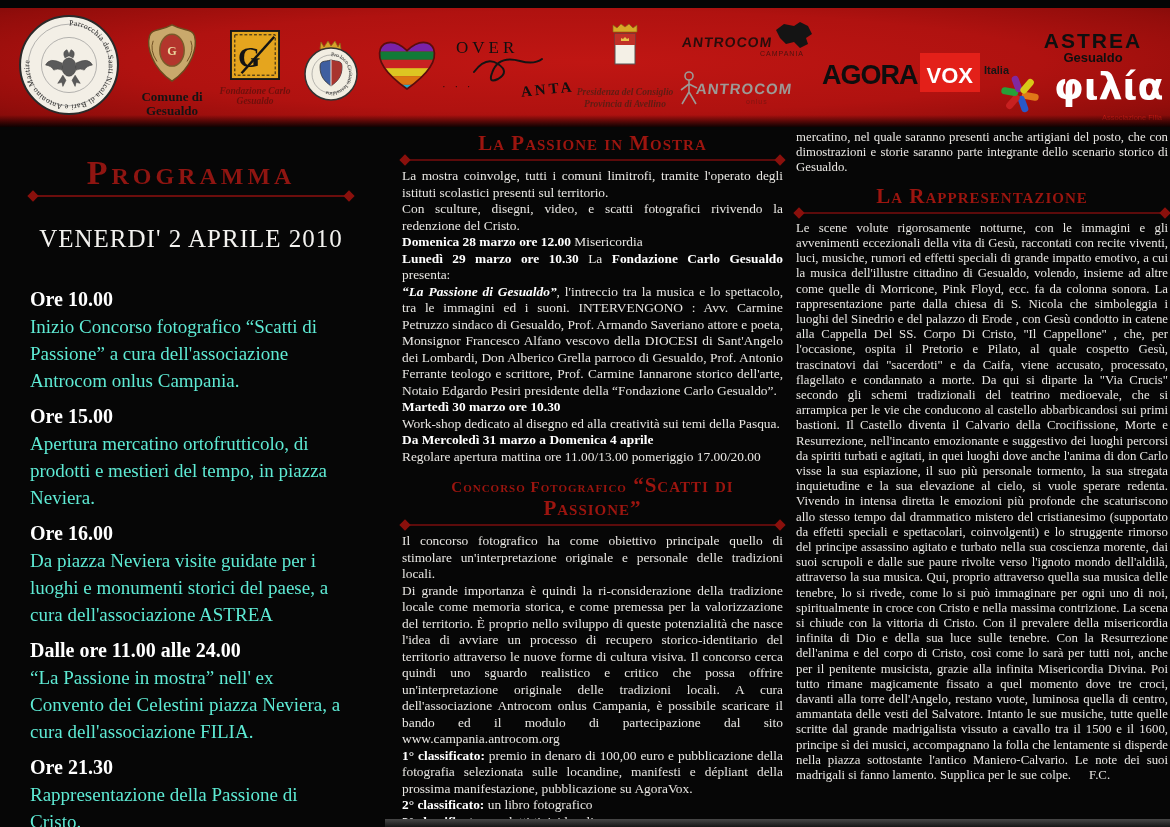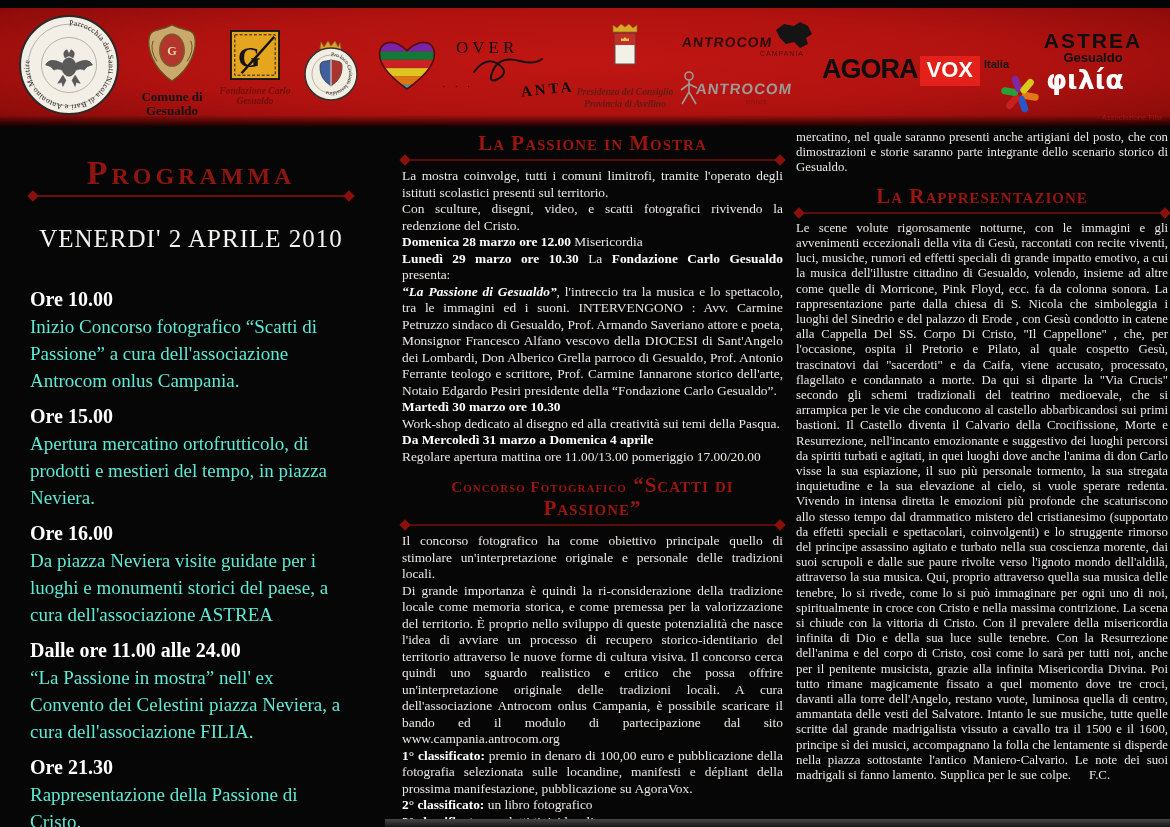--- a/index.html
+++ b/index.html
@@ -41,29 +41,29 @@
   .antro-camp svg{position:absolute;right:4px;top:0;}
   .antro-onlus{position:relative;height:50px;}
   .antro-onlus .word{position:absolute;left:14px;top:12px;font-family:"Liberation Sans",sans-serif;
        font-weight:bold;font-size:15px;letter-spacing:1px;color:#9d9a96;transform:skewX(-6deg);}
   .antro-onlus .sub{position:absolute;left:64px;top:30px;font-size:7px;color:#7e1511;letter-spacing:1px;font-family:"Liberation Sans",sans-serif;}
   .antro-onlus svg{position:absolute;left:-4px;top:2px;}
   
   .agora{left:822px;top:46px;width:182px;height:36px;font-family:"Liberation Sans",sans-serif;white-space:nowrap;}
   .ag-a{font-size:27px;font-weight:900;color:#0e0e0e;letter-spacing:-1px;}
   .ag-v{display:inline-block;background:#e32019;color:#fff;font-size:22px;font-weight:bold;
-        padding:1px 7px 3px 7px;margin-left:2px;transform:translateY(-1px);}
+        padding:10px 7px 3px 7px;margin-left:2px;transform:translateY(-1px);}
   .ag-i{font-size:11px;font-weight:bold;color:#161616;margin-left:4px;vertical-align:10px;}
   
   .astrea{left:1028px;top:22px;width:130px;text-align:center;color:#0f0f0f;font-family:"Liberation Sans",sans-serif;}
   .astrea .l1{font-size:21px;font-weight:900;letter-spacing:2px;line-height:1;}
   .astrea .l2{font-size:13px;font-weight:bold;line-height:1.1;}
   .filia{left:998px;top:60px;width:166px;height:56px;}
-  .filia .greek{position:absolute;left:48px;top:-4px;font-family:"DejaVu Sans",sans-serif;
-        font-weight:bold;font-size:27px;color:#fff;}
+  .filia .greek{position:absolute;left:56px;top:-4px;font-family:"DejaVu Sans",sans-serif;
+        font-weight:bold;font-size:38px;color:#fff;}
   .filia .sub{position:absolute;right:2px;bottom:2px;font-size:7.5px;color:#d01a14;font-family:"Liberation Sans",sans-serif;}
   .filia svg{position:absolute;left:0;top:4px;}
   
   .col{position:absolute;color:#e9e7e3;}
   .col-left{left:30px;top:148px;width:322px;}
   .col-mid{left:402px;top:128px;width:381px;}
   .col-right{left:796px;top:130px;width:372px;}
   .head{font-variant:small-caps;font-weight:bold;color:#9c150f;text-align:center;
         font-size:21px;letter-spacing:1px;line-height:1.1;margin:4px;}
   .rule{position:relative;height:2px;background:#5c0b0b;margin:3px 0 7px 0;}

